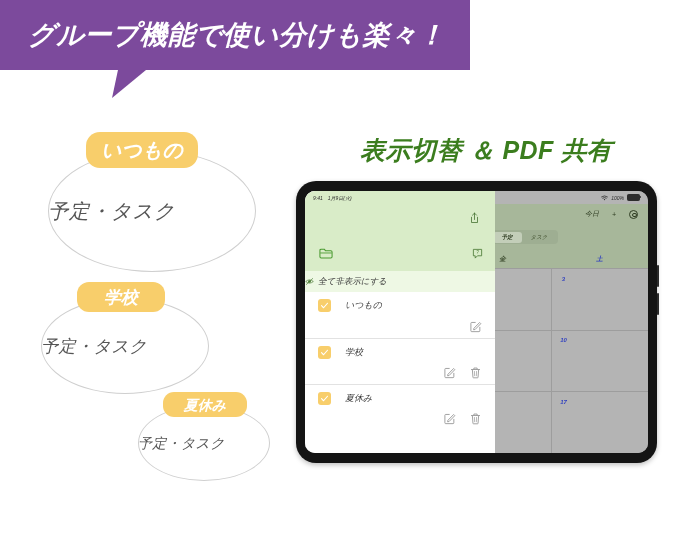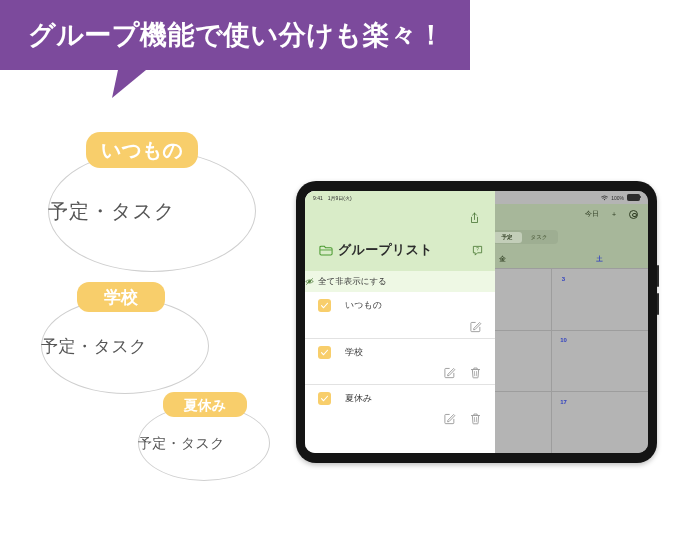--- a/index.html
+++ b/index.html
@@ -3,21 +3,21 @@
 <meta charset="utf-8">
 <style>
   html,body{margin:0;padding:0;}
   body{
     width:690px;height:535px;
     background:#ffffff;
     font-family:"Liberation Sans","DejaVu Sans",sans-serif;
     overflow:hidden;
     position:relative;
   }
-  #root{position:relative;width:690px;height:432px;}
+  #root{position:relative;width:690px;height:432px;font-style:italic;}
 
   
   .banner{
     position:absolute;left:0;top:0;
     width:470px;height:70px;
     background:#7c4a9c;
     display:flex;align-items:center;
   }
   .banner-text{
     color:#ffffff;
@@ -296,20 +296,21 @@
     <div class="ellipse-body">予定・タスク</div>
     <div class="ellipse-badge">学校</div>
   </div>
 
   <div class="ellipse-wrap" id="grp2">
     <div class="ellipse"></div>
     <div class="ellipse-body">予定・タスク</div>
     <div class="ellipse-badge">夏休み</div>
   </div>
 
+  <div class="right-heading">表示切替 ＆ PDF 共有</div>
 
   <div class="tablet">
     <div class="tablet-side-btn" style="top:84px;height:22px;"></div>
     <div class="tablet-side-btn" style="top:112px;height:22px;"></div>
 
     <div class="tablet-screen">
 
       <div class="calendar-app">
 
         <div class="cal-topbar">
@@ -393,21 +394,20 @@
           <svg class="gp-share" viewBox="0 0 24 30">
             <path d="M12 2 L12 19" stroke="#3c6b2a" stroke-width="2" fill="none" stroke-linecap="round"></path>
             <path d="M6.5 7.5 L12 2 L17.5 7.5" stroke="#3c6b2a" stroke-width="2" fill="none" stroke-linecap="round" stroke-linejoin="round"></path>
             <path d="M4 13 L4 27 L20 27 L20 13" stroke="#3c6b2a" stroke-width="2" fill="none" stroke-linecap="round" stroke-linejoin="round"></path>
           </svg>
           <div class="gp-title-row">
             <svg class="gp-folder" viewBox="0 0 24 19">
               <path d="M1.5 4.2 Q1.5 2 3.7 2 L9 2 L11 4.6 L20.3 4.6 Q22.5 4.6 22.5 6.8 L22.5 15 Q22.5 17.2 20.3 17.2 L3.7 17.2 Q1.5 17.2 1.5 15 Z" fill="none" stroke="#4a9a30" stroke-width="1.8" stroke-linejoin="round"></path>
               <path d="M2 8.6 L22 8.6" stroke="#4a9a30" stroke-width="1.5"></path>
             </svg>
-            <span class="gp-title">グループリスト</span>
             <svg class="gp-help" viewBox="0 0 24 24">
               <path d="M3 3 L21 3 L21 17 L12 17 L7 22 L7 17 L3 17 Z" fill="none" stroke="#4a7a34" stroke-width="1.8" stroke-linejoin="round"></path>
               <text x="12" y="13.5" font-size="10" fill="#4a7a34" text-anchor="middle" font-family="sans-serif">?</text>
             </svg>
           </div>
         </div>
 
         <div class="gp-hideall">
           <svg class="eye" viewBox="0 0 24 24">
             <path d="M1.8 12 Q12 3.4 22.2 12 Q12 20.6 1.8 12 Z" fill="none" stroke="#4a7a34" stroke-width="1.8"></path>

